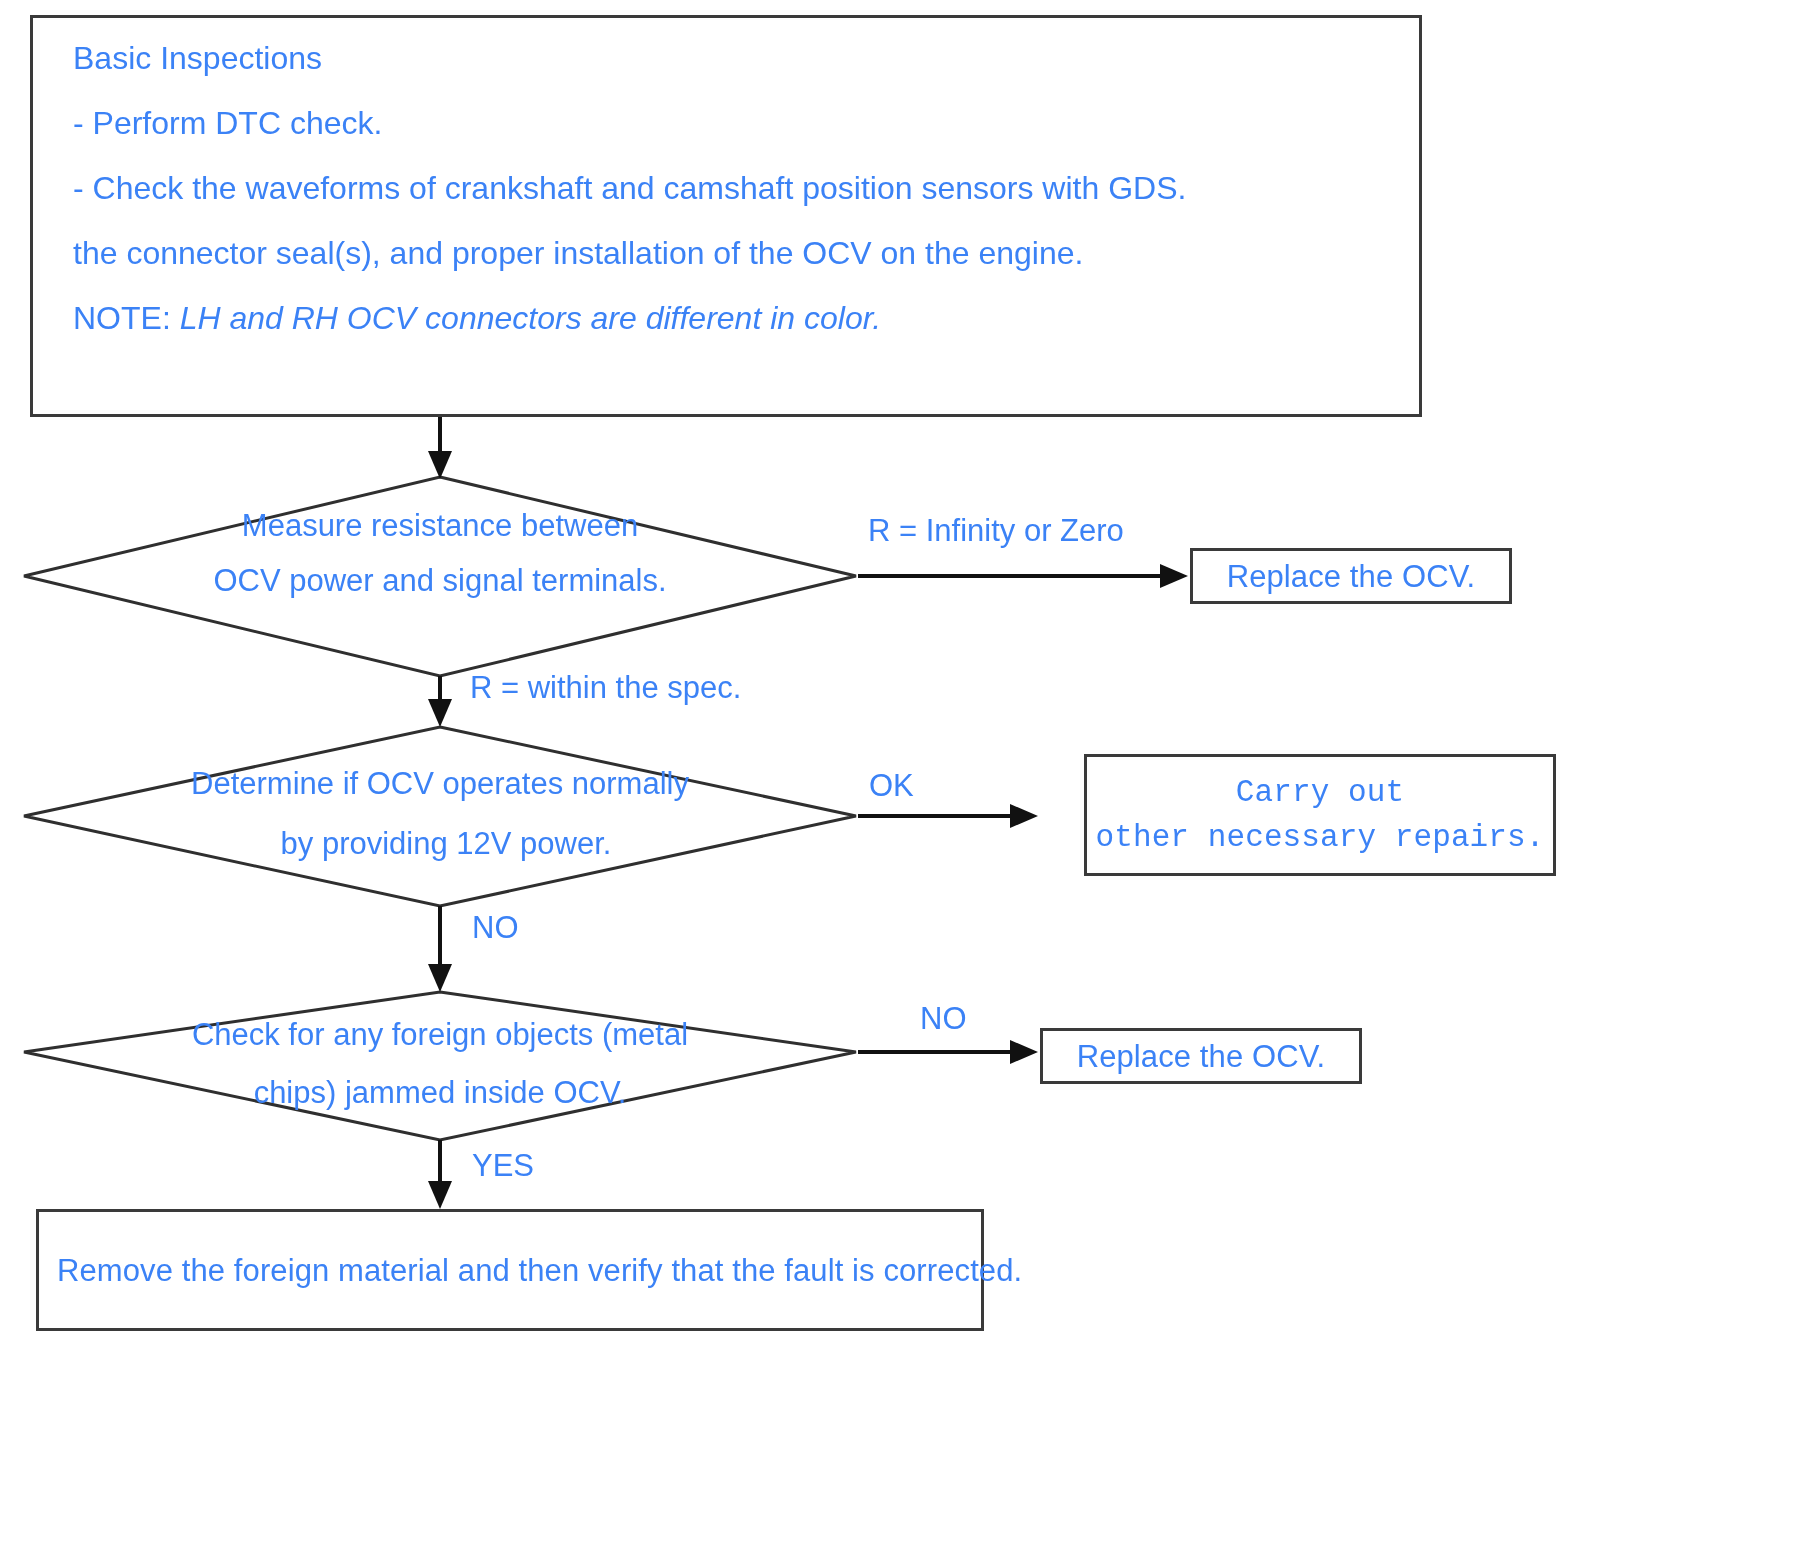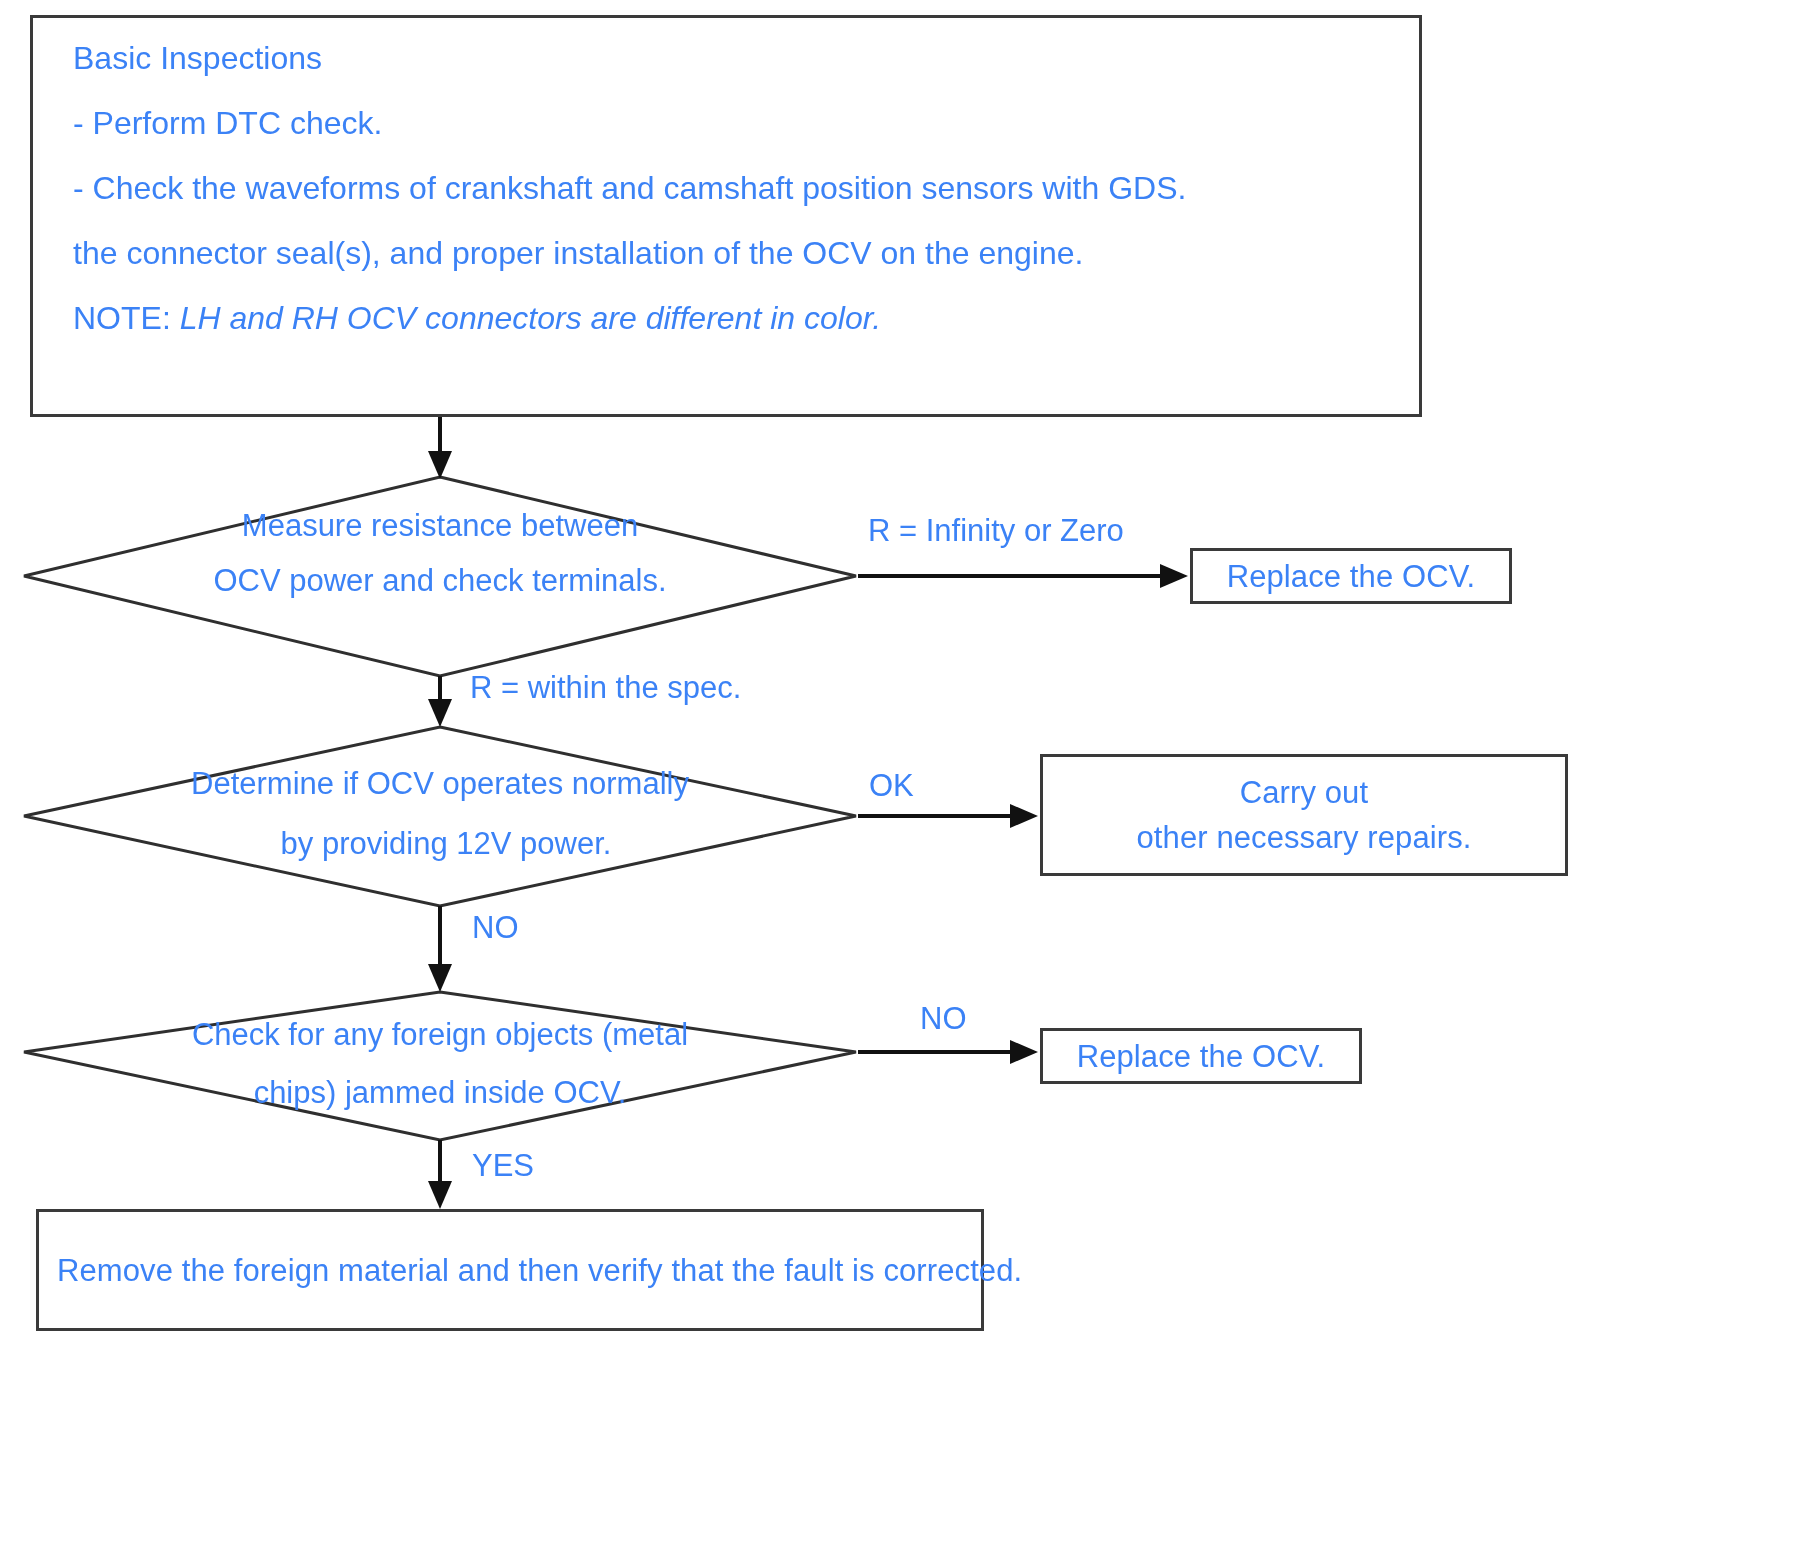--- a/index.html
+++ b/index.html
@@ -63,24 +63,25 @@
   
   #replace-box-1 {
     left: 1190px;
     top: 548px;
     width: 322px;
     height: 56px;
   }
   #replace-box-1 .box-inner { align-items: center; }
 
   #carryout-box {
-    left: 1040px;
+    left: 1084px;
     top: 754px;
-    width: 528px;
+    width: 472px;
     height: 122px;
+    font-family: Liberation Mono, monospace;
   }
   #carryout-box .box-inner { align-items: center; }
   #carryout-box .line { margin: 7px 0; font-size: 31px; }
 
   #replace-box-2 {
     left: 1040px;
     top: 1028px;
     width: 322px;
     height: 56px;
   }
@@ -177,21 +178,21 @@
       <div class="line">- Check the waveforms of crankshaft and camshaft position sensors with GDS.</div>
       <div class="line">the connector seal(s), and proper installation of the OCV on the engine.</div>
       <div class="line">
         <span>NOTE:</span>
         <span class="ital">LH and RH OCV connectors are different in color.</span>
       </div>
     </div>
   </div>
 
   <div class="dtext" style="left:150px; top:510px; width:580px;">Measure resistance between</div>
-  <div class="dtext" style="left:150px; top:565px; width:580px;">OCV power and check terminals.</div>
+  <div class="dtext" style="left:150px; top:565px; width:580px;">OCV power and signal terminals.</div>
 
   <div class="dtext" style="left:110px; top:768px; width:660px;">Determine if OCV operates normally</div>
   <div class="dtext" style="left:116px; top:828px; width:660px;">by providing 12V power.</div>
 
   <div class="dtext" style="left:110px; top:1019px; width:660px;">Check for any foreign objects (metal</div>
   <div class="dtext" style="left:110px; top:1077px; width:660px;">chips) jammed inside OCV.</div>
 
   <div class="elabel" style="left:868px; top:513px;">R = Infinity or Zero</div>
   <div class="elabel" style="left:470px; top:670px;">R = within the spec.</div>
   <div class="elabel" style="left:869px; top:768px;">OK</div>

